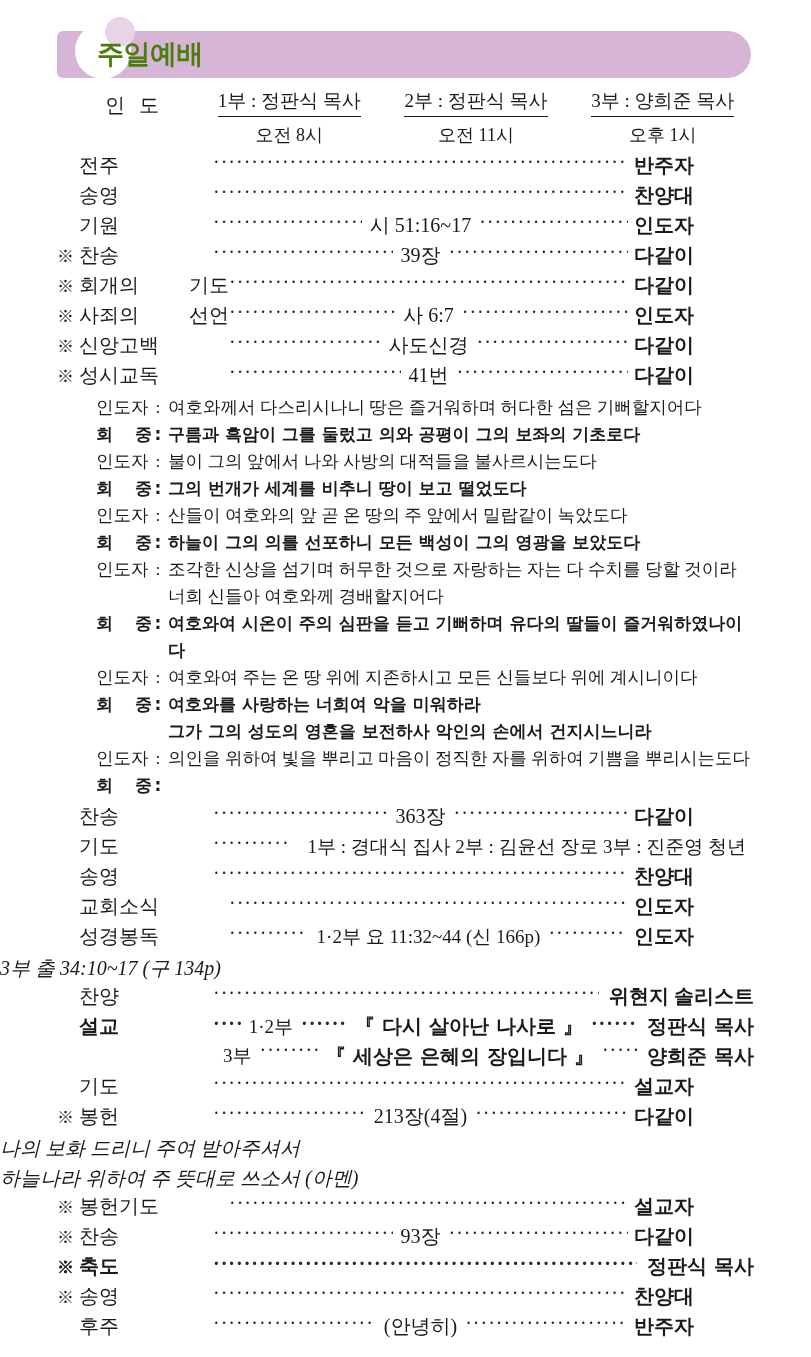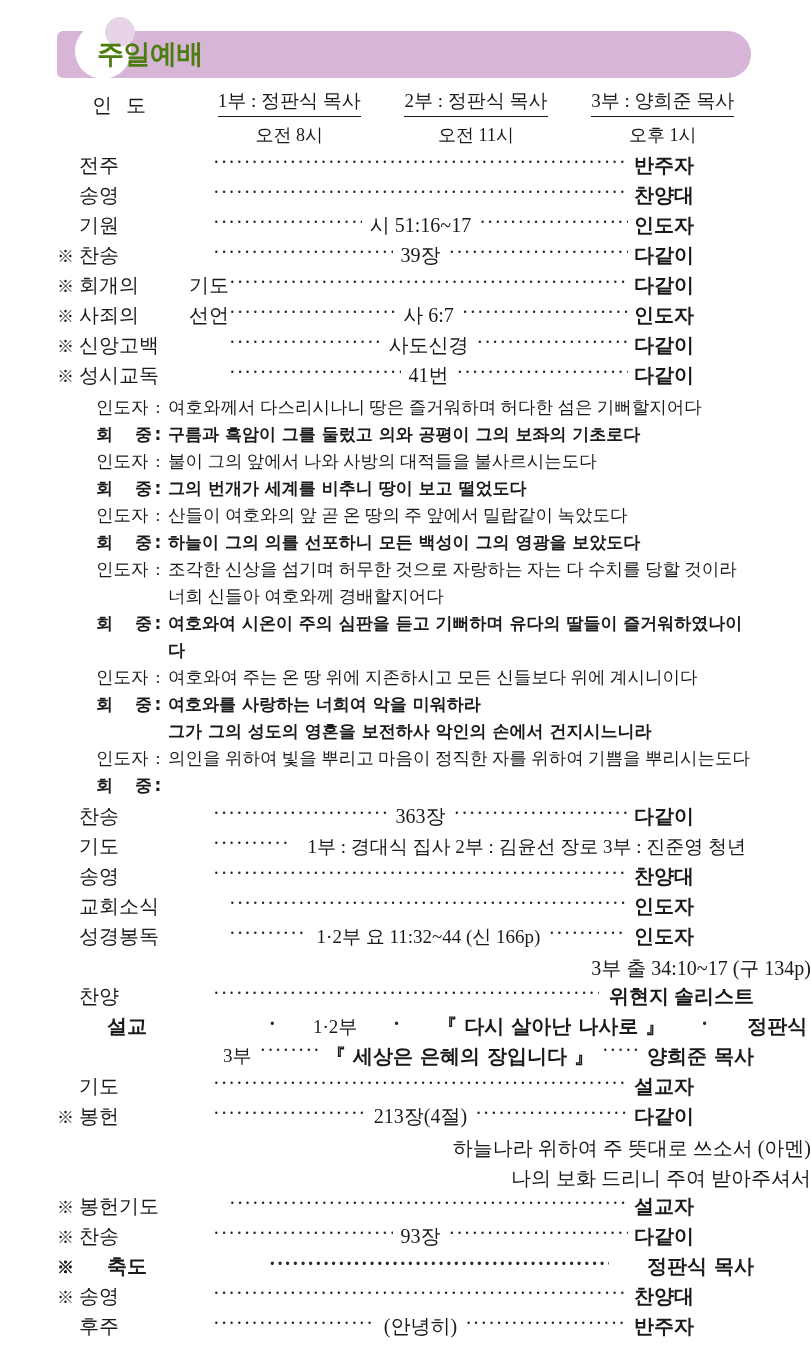--- a/index.html
+++ b/index.html
@@ -82,20 +82,21 @@
     height: 64px;
   }
   .lead-label {
     position: absolute;
     left: 78px;
     top: 4px;
     width: 108px;
     font-size: 20px;
     letter-spacing: 14px;
     text-indent: 14px;
+    text-align: center;
   }
   .svc-cols {
     position: absolute;
     left: 196px;
     top: 0;
     width: 560px;
     display: flex;
     font-family: Liberation Serif, serif;
   }
   .svc-col {
@@ -118,21 +119,21 @@
   
   .rows { position: relative; }
 
   .row {
     display: flex;
     align-items: baseline;
     height: 30px;
     padding: 0 57px 0 57px;
     font-size: 20px;
   }
-  .row.bold { font-weight: bold; gap: 28px; }
+  .row.bold { font-weight: bold; }
 
   .star {
     width: 22px;
     flex: 0 0 22px;
     text-align: left;
     font-size: 17px;
     line-height: 1;
   }
   .name {
     flex: 0 0 128px;
@@ -176,23 +177,24 @@
   }
   .resp.free {
     flex: 0 0 auto;
     text-align-last: right;
     padding-left: 10px;
   }
 
   
   .cont {
     height: 30px;
-    text-align: right;
+    text-align: left;
     font-size: 20px;
     line-height: 30px;
+    font-style: italic;
   }
   .cont-row {
     display: flex;
     align-items: flex-start;
     height: 30px;
     padding: 0 57px;
     font-size: 20px;
   }
   .cont-row .spacer { flex: 0 0 150px; }
 
@@ -485,22 +487,22 @@
     </div>
 
     <div class="row">
       <span class="star">※</span>
       <span class="name">봉헌</span>
       <span class="dots">······························</span>
       <span class="mid">213장(4절)</span>
       <span class="dots">······························</span>
       <span class="resp">다같이</span>
     </div>
+    <div class="cont">나의 보화 드리니 주여 받아주셔서</div>
     <div class="cont">하늘나라 위하여 주 뜻대로 쓰소서 (아멘)</div>
-    <div class="cont">나의 보화 드리니 주여 받아주셔서</div>
 
     <div class="row">
       <span class="star">※</span>
       <span class="name wide">봉헌기도</span>
       <span class="dots">·······································································································</span>
       <span class="resp">설교자</span>
     </div>
 
     <div class="row">
       <span class="star">※</span>

